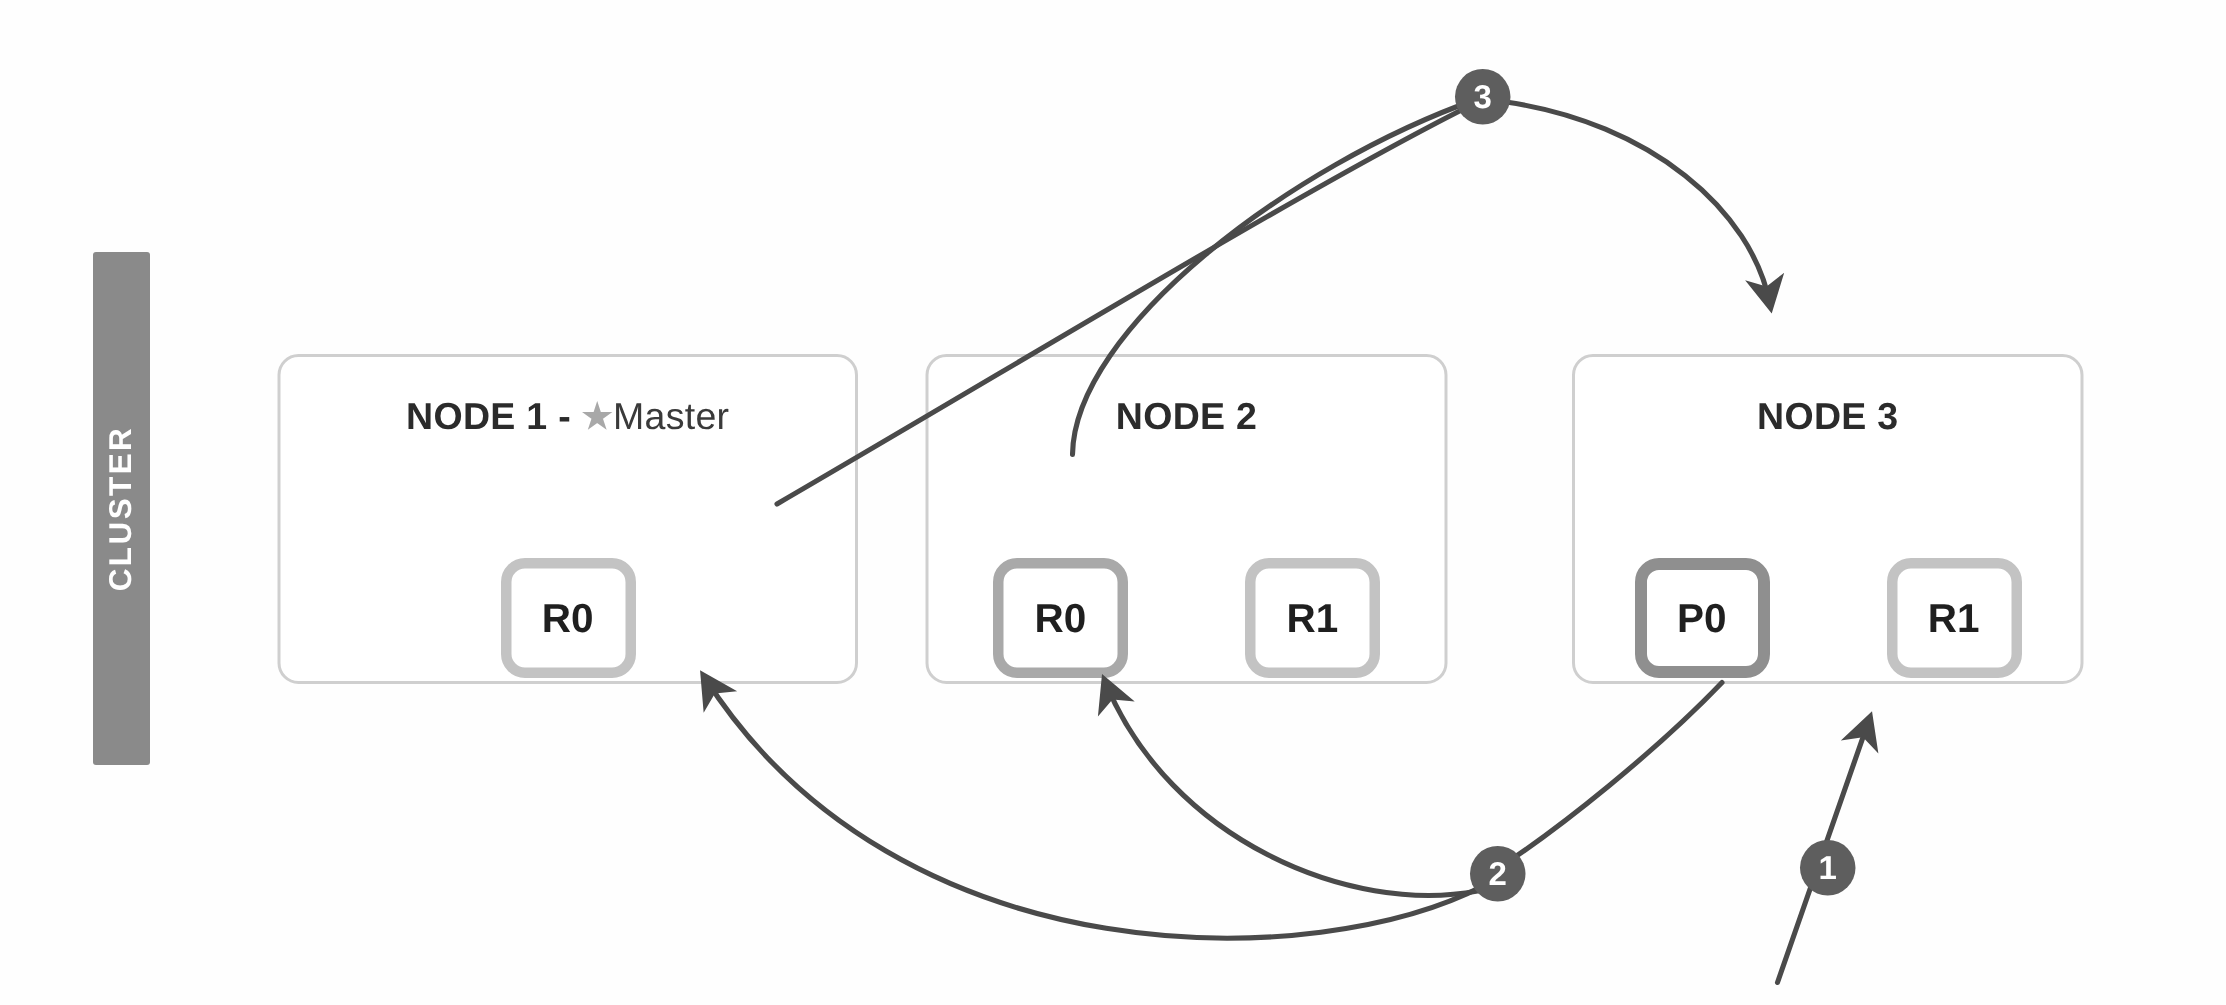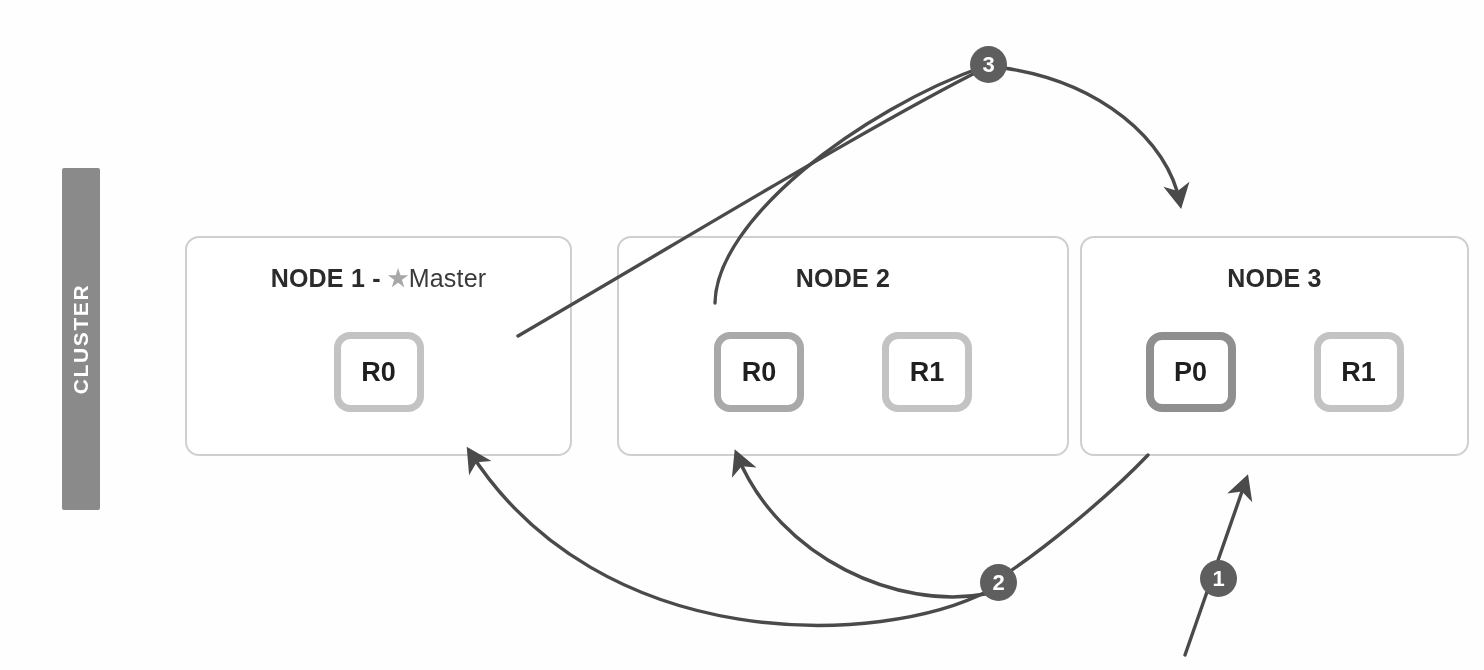--- a/index.html
+++ b/index.html
@@ -86,20 +86,21 @@
     height: 80px;
     border-radius: 16px;
     box-sizing: border-box;
     display: flex;
     align-items: center;
     justify-content: center;
     font-size: 27px;
     font-weight: bold;
     color: #1f1f1f;
     background: #ffffff;
+    margin-top: 40px;
   }
   .shard.light  { border: 7px solid #c3c3c3; }
   .shard.medium { border: 7px solid #a9a9a9; }
   .shard.dark   { border: 8px solid #8f8f8f; }
 
   
   #arrows {
     position: absolute;
     left: 0;
     top: 0;
@@ -135,29 +136,29 @@
 
   <div class="node-box" style="left:185px; width:387px;padding-left:24px;">
     <div class="node-title">
       <span>NODE 1 - </span><span class="star">★</span><span class="master-word">Master</span>
     </div>
     <div class="shard-row">
       <div class="shard light">R0</div>
     </div>
   </div>
 
-  <div class="node-box" style="left:617px; width:452px;">
+  <div class="node-box" style="left:617px; width:348px;">
     <div class="node-title">NODE 2</div>
     <div class="shard-row">
       <div class="shard medium">R0</div>
       <div class="shard light">R1</div>
     </div>
   </div>
 
-  <div class="node-box" style="left:1080px; width:389px;">
+  <div class="node-box" style="left:1048px; width:341px;">
     <div class="node-title">NODE 3</div>
     <div class="shard-row">
       <div class="shard dark">P0</div>
       <div class="shard light">R1</div>
     </div>
   </div>
 
   <svg id="arrows" viewBox="0 0 1484 670">
     <defs>
       <marker id="ah" markerWidth="9" markerHeight="9" refX="6.2" refY="4.5" orient="auto" markerUnits="strokeWidth">

